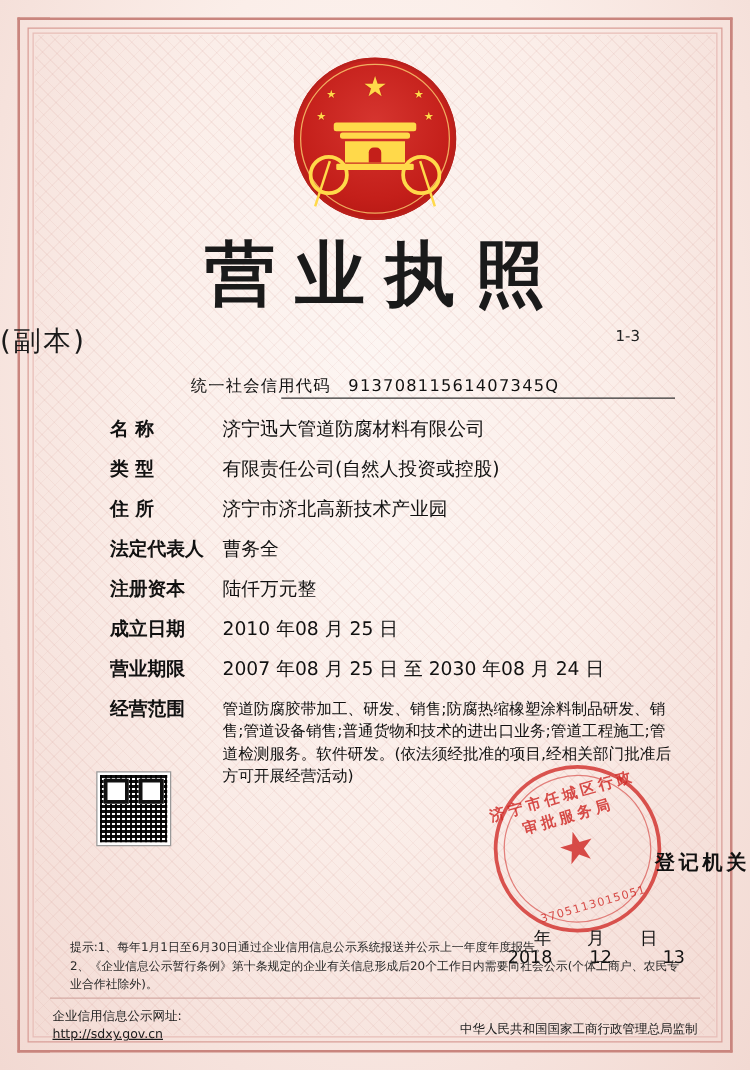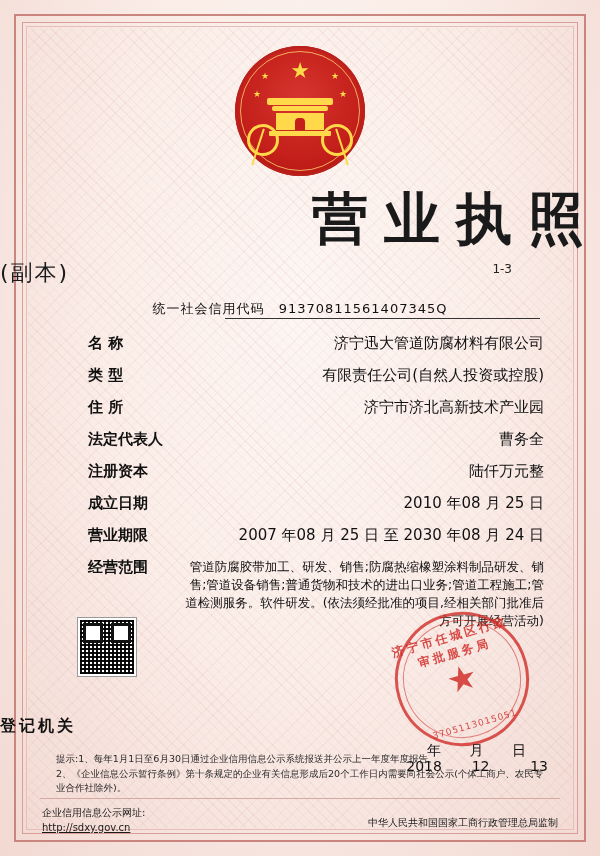--- a/index.html
+++ b/index.html
@@ -90,21 +90,21 @@
   .gear-l{left:12px;}
   .gear-r{right:12px;}
   .wheat-l,.wheat-r{
     position:absolute;bottom:10px;width:2px;height:38px;background:#ffd94a;
   }
   .wheat-l{left:22px;transform:rotate(18deg);}
   .wheat-r{right:22px;transform:rotate(-18deg);}
 
   
   .title{
-    position:absolute;top:182px;left:0;right:0;text-align:right;
+    position:absolute;top:182px;left:0;right:0;text-align:center;
     font-family:"DejaVu Sans","Liberation Sans",sans-serif;
     font-size:56px;font-weight:bold;letter-spacing:16px;
     color:#1a1a1a;text-indent:16px;
   }
   .subtitle{
     position:absolute;top:258px;left:0;right:0;
     font-size:22px;color:#1a1a1a;letter-spacing:2px;
   }
   .copy-no{
     position:absolute;top:262px;right:88px;
@@ -127,21 +127,21 @@
   }
   .row{
     display:flex;align-items:flex-start;margin-bottom:13px;
   }
   .row .k{
     width:82px;flex:0 0 82px;
     font-size:15px;color:#111;font-weight:bold;
     letter-spacing:0px;
   }
   .row .v{
-    flex:1;font-size:15px;color:#111;padding-left:8px;text-align:right;
+    flex:1;font-size:15px;color:#111;padding-left:8px;
   }
   .scope .v{
     font-size:12.5px;line-height:1.45;letter-spacing:0px;
   }
 
   
   .qr{
     position:absolute;left:78px;top:618px;width:54px;height:54px;
     background:
       repeating-linear-gradient(0deg,#111 0 2px,#fff 2px 4px),
@@ -175,22 +175,22 @@
   .seal .seal-top{
     position:absolute;left:0;right:0;top:12px;text-align:center;
     font-size:12px;letter-spacing:3px;font-weight:bold;
   }
   .seal .seal-bottom{
     position:absolute;left:0;right:0;bottom:12px;text-align:center;
     font-size:9px;letter-spacing:1px;
   }
 
   .registrar{
-    position:absolute;left:0;right:0;top:680px;text-align:left;
-    font-size:16px;color:#111;letter-spacing:3px;font-weight:bold;margin-top:36px;
+    position:absolute;left:0;right:0;top:680px;text-align:right;
+    font-size:16px;color:#111;letter-spacing:3px;font-weight:bold;
   }
   .date-line{
     position:absolute;right:62px;top:742px;
     font-size:14px;color:#111;letter-spacing:12px;
   }
   .date-values{
     position:absolute;right:60px;top:742px;
     font-size:14px;color:#111;
   }
   .date-values span{display:inline-block;}

